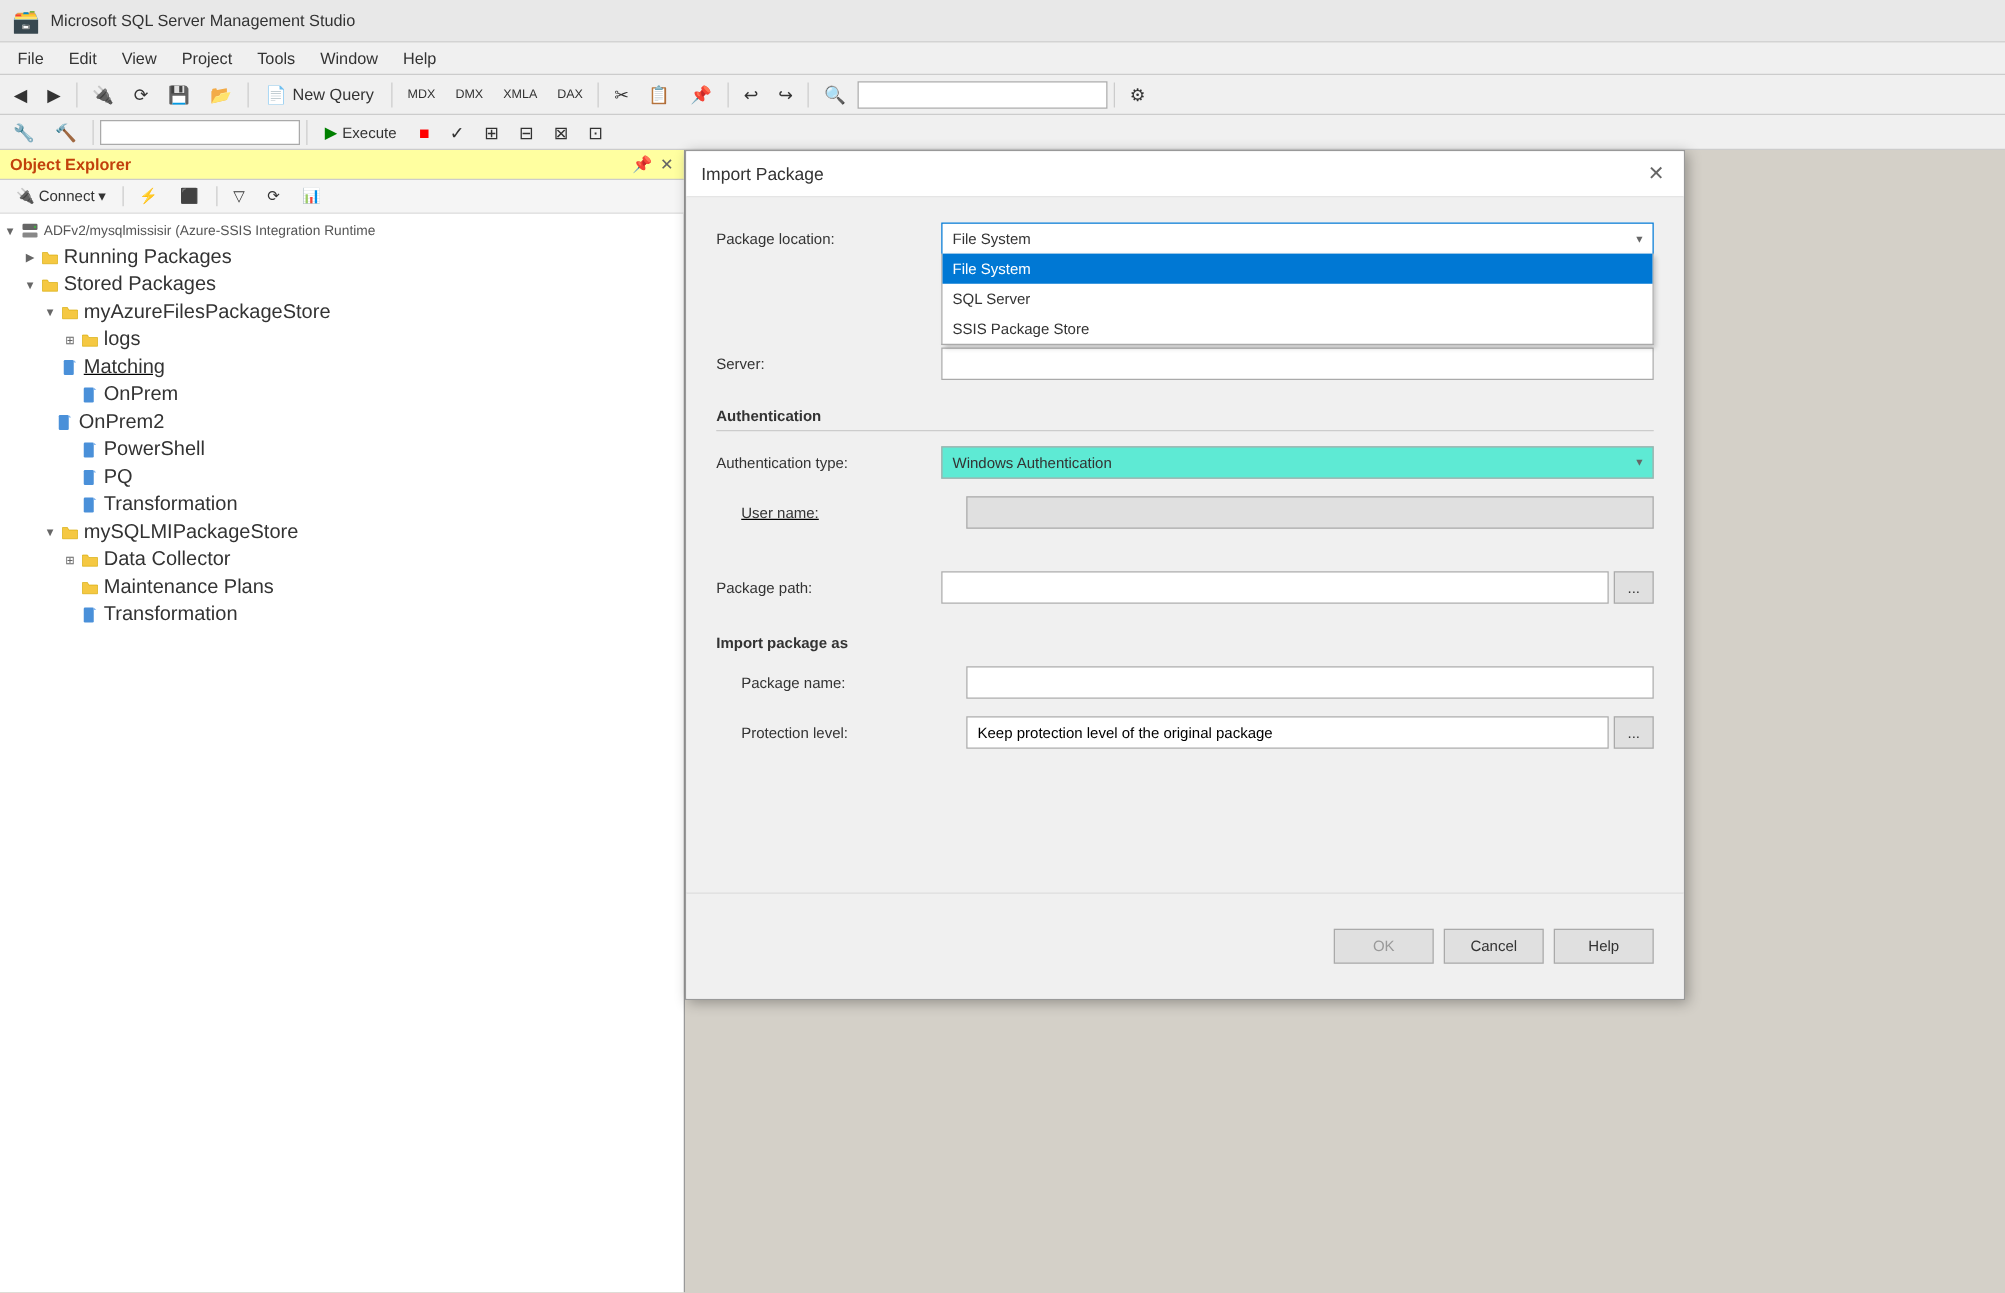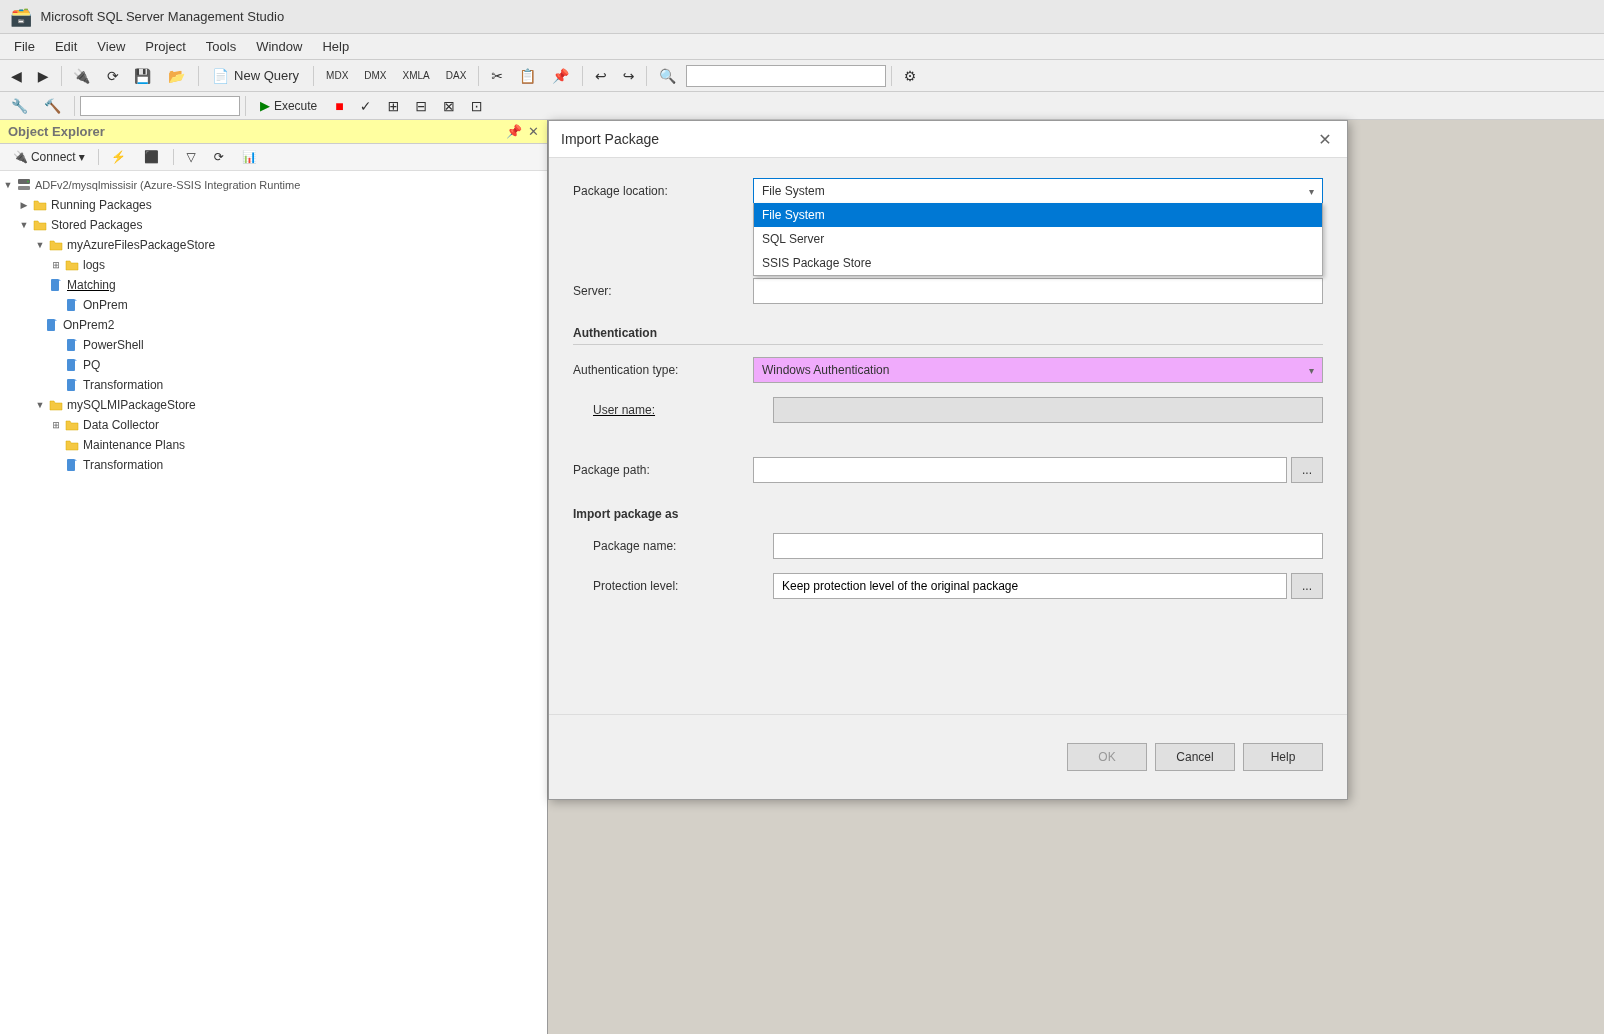--- a/index.html
+++ b/index.html
@@ -108,21 +108,21 @@
       flex-shrink: 0;
     }
     .oe-header {
       background: #ffffa0;
       padding: 4px 8px;
       border-bottom: 1px solid #ccc;
       display: flex;
       align-items: center;
       justify-content: space-between;
     }
-    .oe-title { font-size: 13px; font-weight: bold; color: #737373; }
+    .oe-title { font-size: 13px; font-weight: bold; color: #c2410c; }
     .oe-header-controls { display: flex; gap: 6px; align-items: center; }
     .oe-header-controls span { cursor: pointer; color: #666; font-size: 13px; }
 
     .oe-toolbar {
       background: #f5f5f5;
       padding: 3px 6px;
       border-bottom: 1px solid #ddd;
       display: flex;
       align-items: center;
       gap: 4px;
@@ -146,21 +146,21 @@
     }
     .tree-item {
       display: flex;
       align-items: center;
       padding: 2px 0;
       cursor: pointer;
       white-space: nowrap;
     }
     .tree-expander { width: 16px; flex-shrink: 0; display: inline-flex; align-items: center; justify-content: center; font-size: 9px; color: #666; }
     .tree-icon { width: 16px; height: 16px; flex-shrink: 0; margin-right: 3px; display: inline-flex; align-items: center; justify-content: center; }
-    .tree-label { font-size: 12px; color: #333; }
+    .tree-label { font-size: 16px; color: #333; }
 
     
     .dialog {
       background: #f0f0f0;
       border: 1px solid #999;
       box-shadow: 2px 2px 10px rgba(0,0,0,0.3);
       width: 800px;
       min-height: 680px;
       position: absolute;
       top: 0;
@@ -698,21 +698,21 @@
           <input type="text" class="input-text" value="" style="">
         </div>
       </div>
 
       <div class="section-header" style="margin-left:0;">Authentication</div>
 
       <div class="form-row">
         <span class="form-label">Authentication type:</span>
         <div class="form-control">
           <div class="dropdown-wrapper">
-            <div class="dropdown-btn" style="background:#f0abfc;">
+            <div class="dropdown-btn" style="background:#5eead4;">
               <span>Windows Authentication</span>
               <span class="dropdown-arrow">▾</span>
             </div>
           </div>
         </div>
       </div>
 
       <div class="form-row" style="padding-left:20px;text-decoration:underline;">
         <span class="form-label">User name:</span>
         <div class="form-control">

